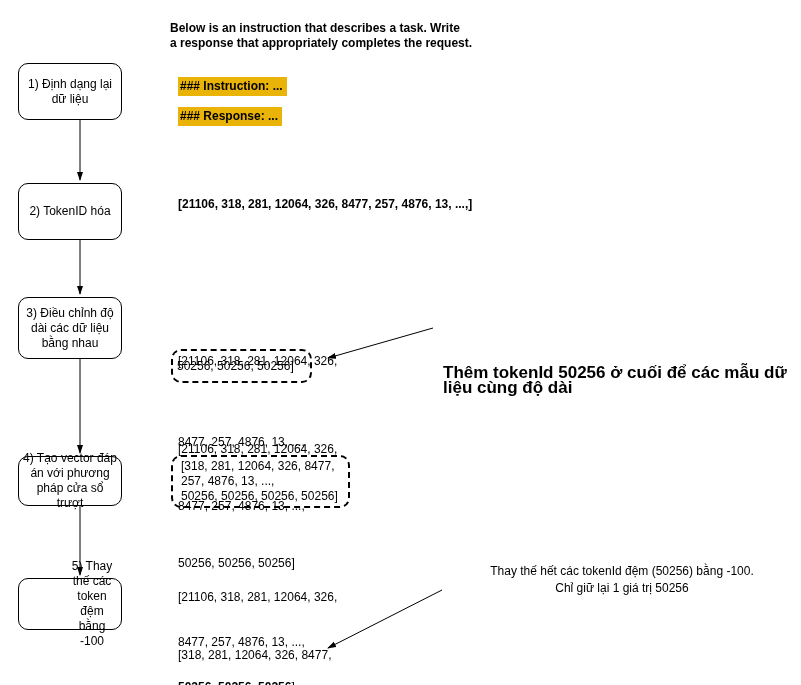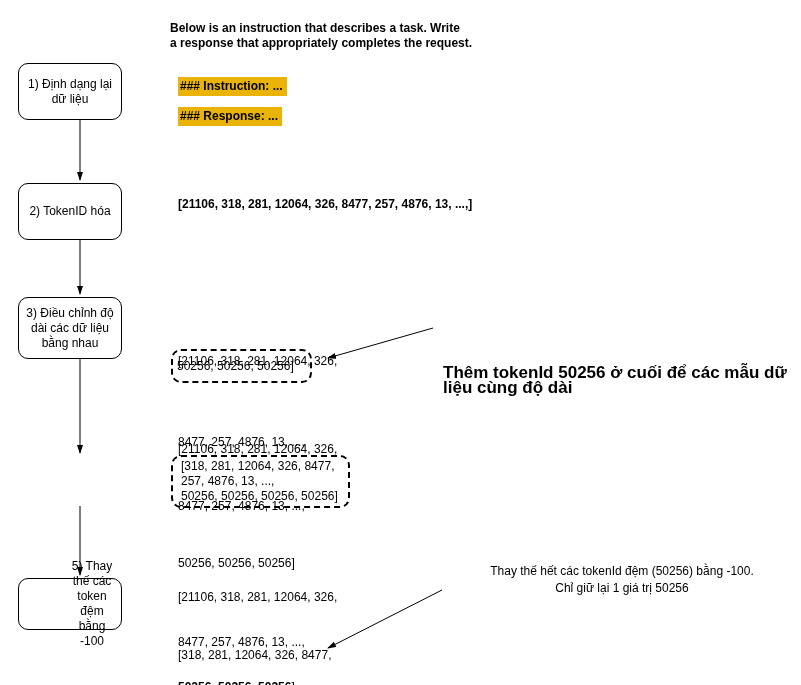--- a/index.html
+++ b/index.html
@@ -83,20 +83,23 @@
 
   <div id="box-step1" class="flow-box">
     <span>1) Định dạng lại dữ liệu</span>
   </div>
   <div id="box-step2" class="flow-box">
     <span>2) TokenID hóa</span>
   </div>
   <div id="box-step3" class="flow-box">
     <span>3) Điều chỉnh độ dài các dữ liệu bằng nhau</span>
   </div>
+  <div id="box-step4" class="flow-box">
+    <span>4) Tạo vector đáp án với phương pháp cửa sổ trượt</span>
+  </div>
   <div id="box-step5" class="flow-box">
     <span>5) Thay thế các token đệm bằng -100</span>
   </div>
 
   <div id="lbl-instruction" class="hl-label">### Instruction: ...</div>
   <div id="lbl-response" class="hl-label">### Response: ...</div>
 
   <div id="tokenized-line" class="tok">[21106, 318, 281, 12064, 326, 8477, 257, 4876, 13, ...,]</div>
 
   <div id="padded-block" class="tok">

